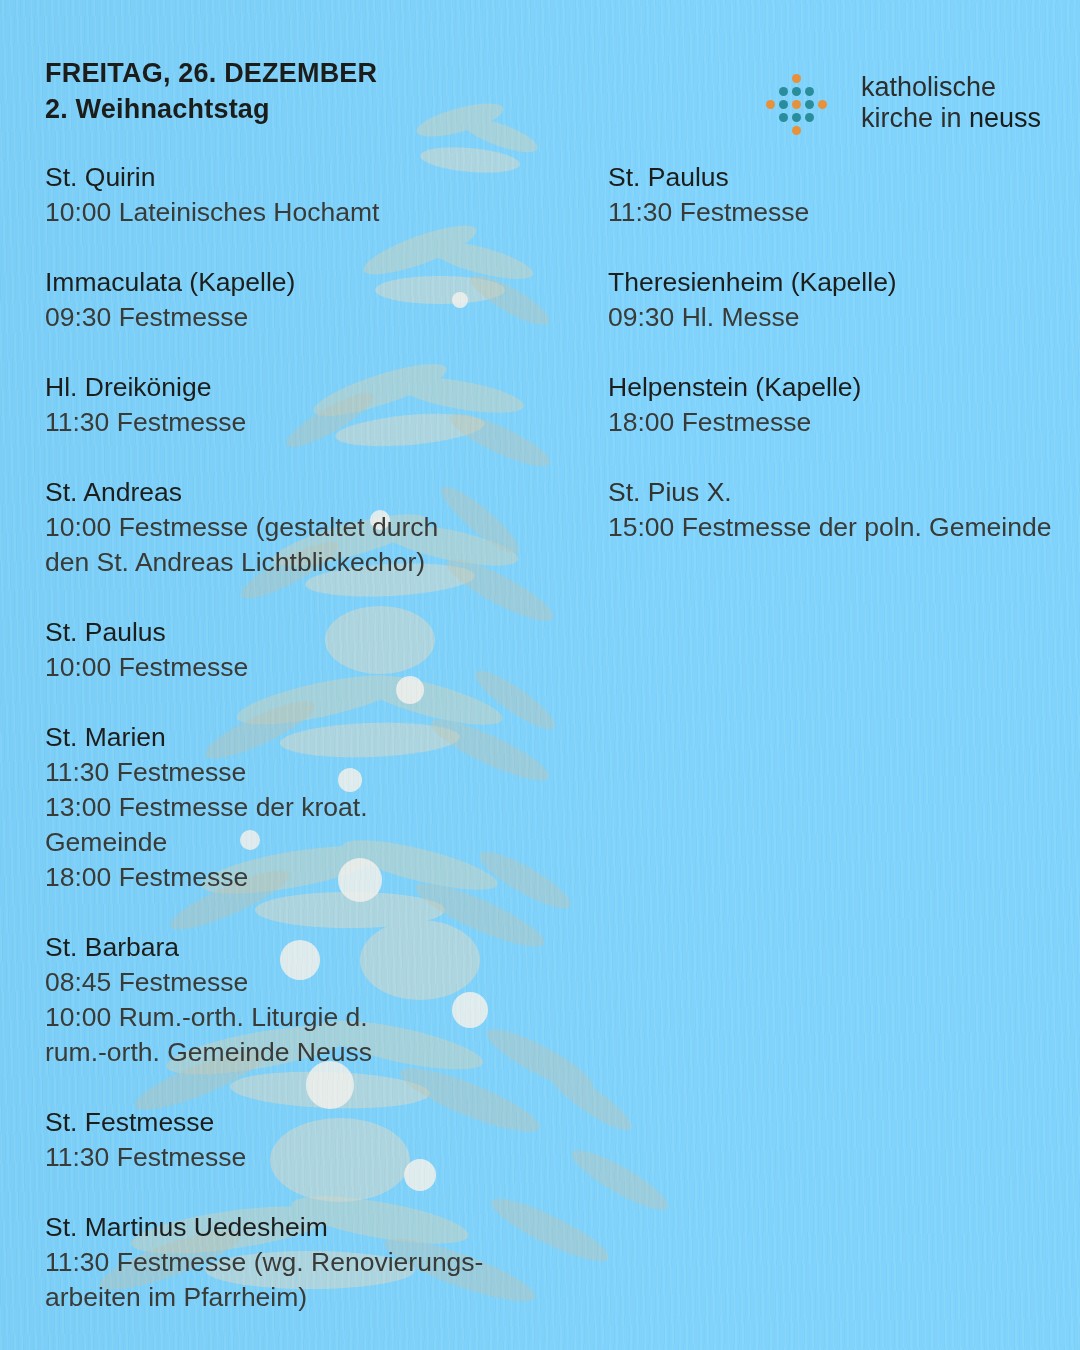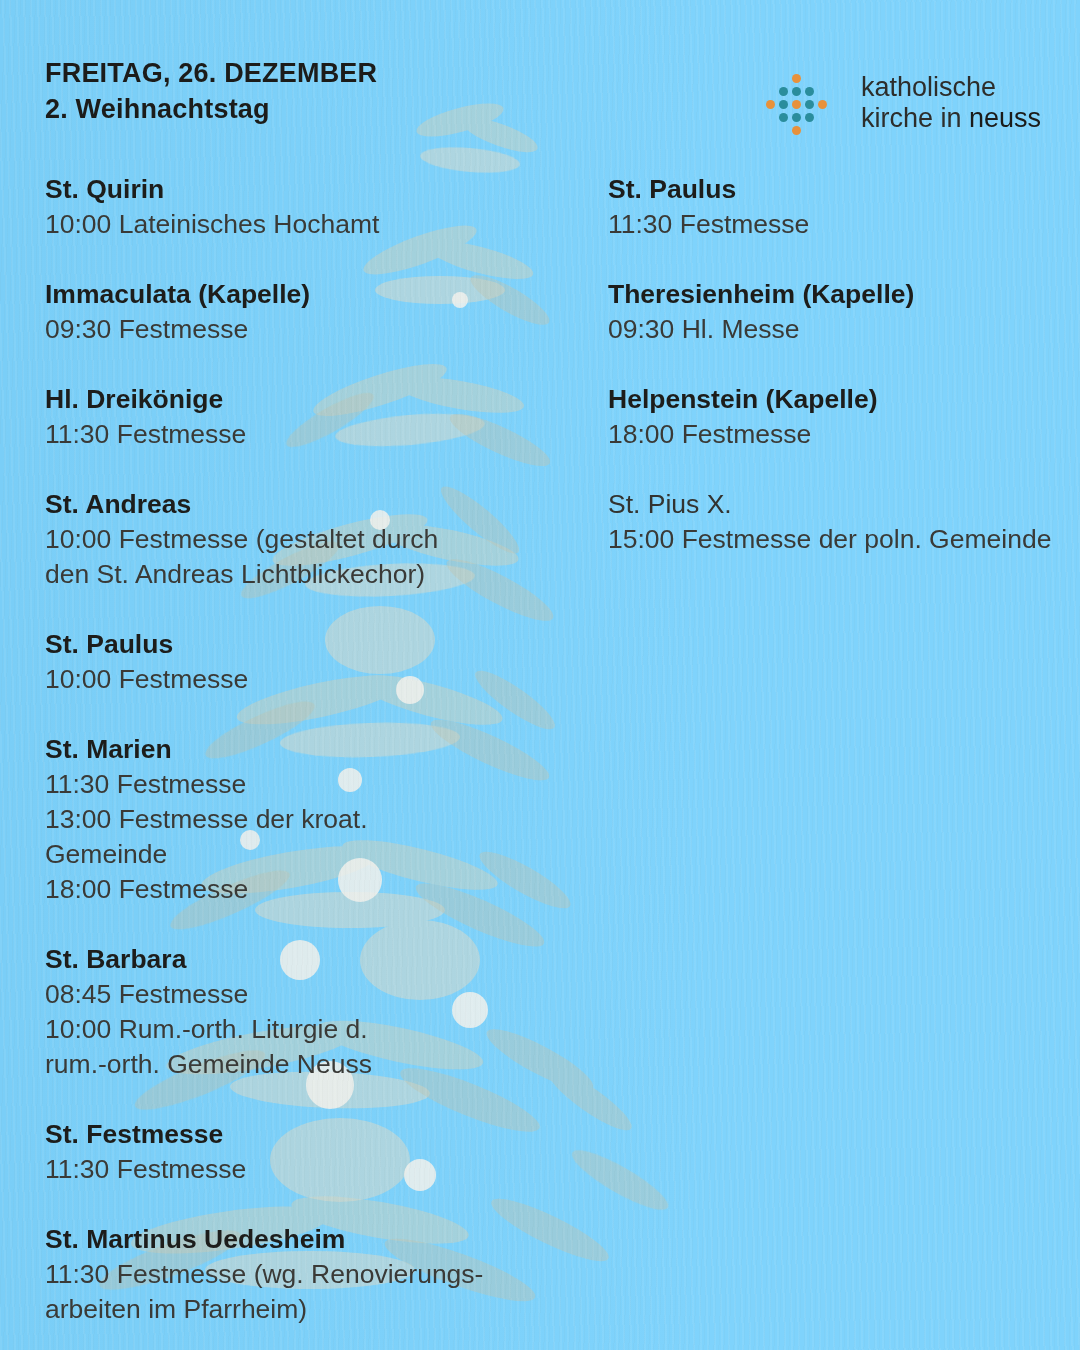--- a/index.html
+++ b/index.html
@@ -46,21 +46,21 @@
   .logo-text .bold { font-weight:normal; color:#1b1b19; }
 
   .col {
     position:absolute; top:160px; z-index:4;
     font-size:26.5px; line-height:35px;
   }
   .col-left  { left:45px;  width:525px; }
   .col-right { left:608px; width:455px; }
   .entry { margin-bottom:35px; }
   .church-name { color:#333330; }
-  .church-name.bold { font-weight:bold; color:#1d1d1b;margin-top:12px; }
+  .church-name.bold { font-weight:normal; color:#1d1d1b; }
   .service-line { color:#3a3a37; }
 </style>
 </head>
 <body>
 
 <div class="canvas">
 
   <svg class="tree-art" width="1080" height="1350" viewBox="0 0 1080 1350" aria-hidden="true">
     <g fill="#ccd2c1" opacity="0.50">
       <ellipse cx="460" cy="120" rx="45" ry="12" transform="rotate(-15 460 120)"></ellipse>

